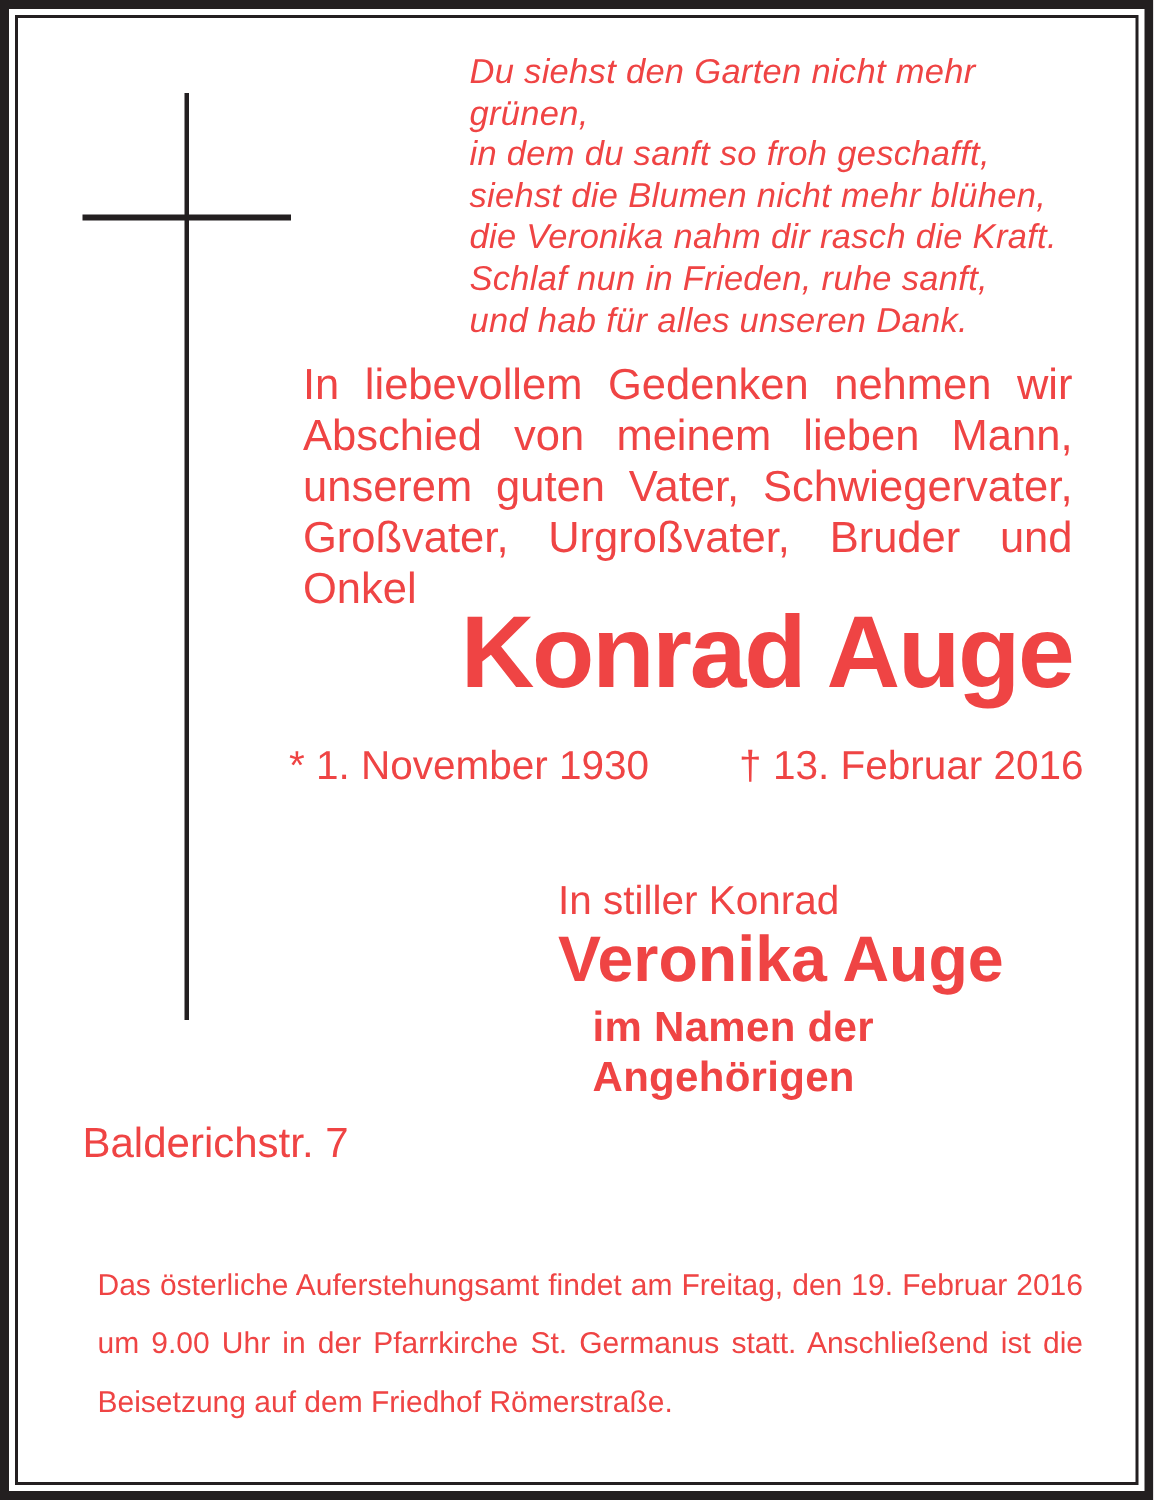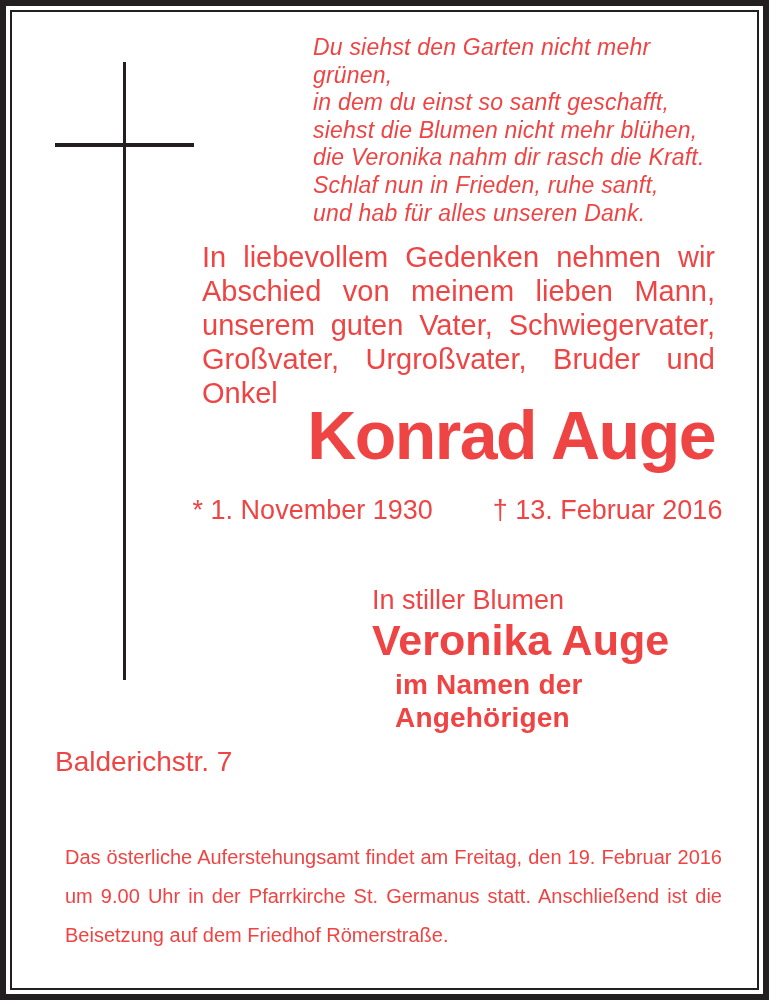--- a/index.html
+++ b/index.html
@@ -122,38 +122,38 @@
   <div class="outer-frame"></div>
   <div class="inner-frame"></div>
 
   <div>
     <div class="cross-v"></div>
     <div class="cross-h"></div>
   </div>
 
   <div class="poem">
     <div>Du siehst den Garten nicht mehr grünen,</div>
-    <div>in dem du einst so sanft geschafft,</div>
+    <div>in dem du sanft so froh geschafft,</div>
     <div>siehst die Blumen nicht mehr blühen,</div>
     <div>die Veronika nahm dir rasch die Kraft.</div>
     <div>Schlaf nun in Frieden, ruhe sanft,</div>
     <div>und hab für alles unseren Dank.</div>
   </div>
 
   <div class="intro">In liebevollem Gedenken nehmen wir Abschied von meinem lieben Mann, unserem guten Vater, Schwiegervater, Großvater, Urgroßvater, Bruder und Onkel</div>
 
   <div class="name-row">Konrad Auge</div>
 
   <div class="dates-row">
     <span>* 1. November 1930</span>
     <span>† 13. Februar 2016</span>
   </div>
 
   <div class="mourners">
-    <div class="t1">In stiller Blumen</div>
+    <div class="t1">In stiller Konrad</div>
     <div class="t2">Veronika Auge</div>
     <div class="t3">im Namen der Angehörigen</div>
   </div>
 
   <div class="address">
     <div>Balderichstr. 7</div>
   </div>
 
   <div class="service">Das österliche Auferstehungsamt findet am Freitag, den 19. Februar 2016 um 9.00 Uhr in der Pfarrkirche St. Germanus statt. Anschließend ist die Beisetzung auf dem Friedhof Römerstraße.</div>
 

